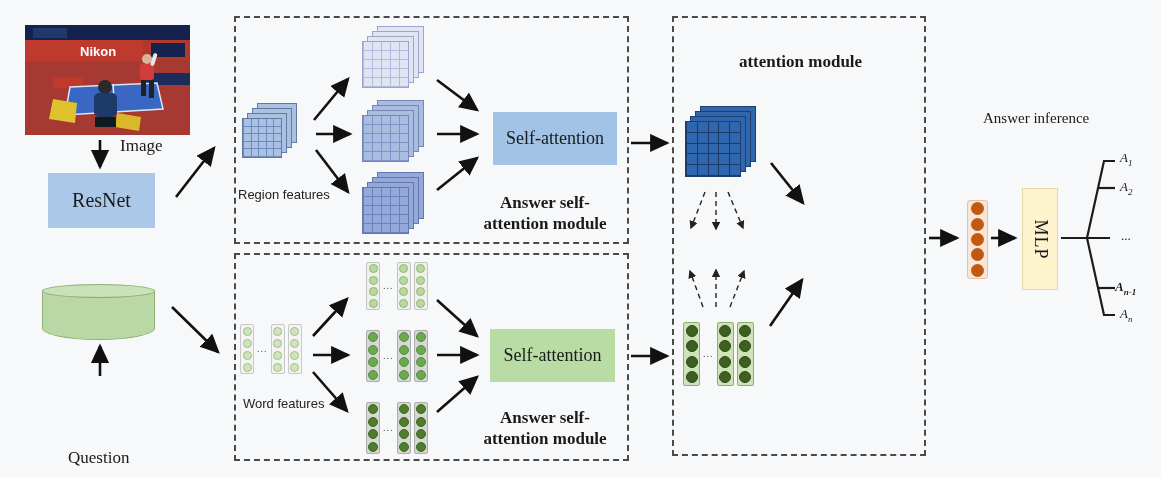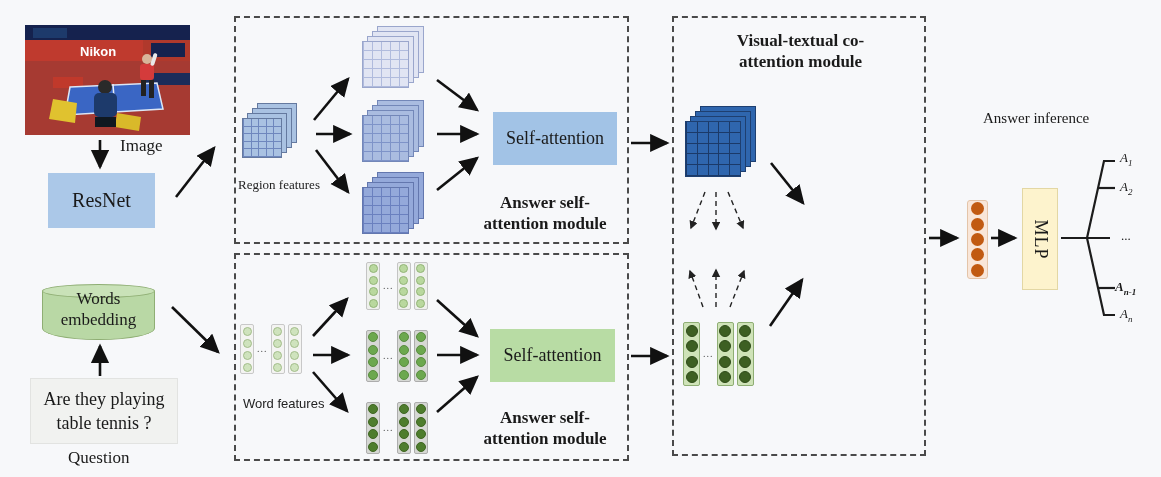--- a/index.html
+++ b/index.html
@@ -64,43 +64,33 @@
   </svg>
   <div class="abs" style="left:120px;top:136px;font-size:17px;">Image</div>
 
   <div class="abs box" style="left:48px;top:173px;width:107px;height:55px;background:#abc8e8;font-size:20px;">
     <span>ResNet</span>
   </div>
 
   <div class="abs" style="left:42px;top:284px;width:113px;height:56px;">
     <div class="cyl-body"></div>
     <div class="cyl-top"></div>
-    <div class="cyl-text">
-      <span>Words</span><br>
-      <span>embedding</span>
-    </div>
-  </div>
-
-  <div class="abs box" style="left:30px;top:378px;width:148px;height:66px;background:#f1f2f0;border:1px solid #e2e3e1;font-size:18px;line-height:24px;">
-    <span>
-      <span>Are they playing</span><br>
-      <span>table tennis ?</span>
-    </span>
-  </div>
+  </div>
+
   <div class="abs" style="left:68px;top:448px;font-size:17px;">Question</div>
 
   <div class="abs dashed-module" style="left:234px;top:16px;width:395px;height:228px;"></div>
 
   <div class="stack" style="left: 242px; top: 103px; width: 55px; height: 55px;">
       <div class="stack-layer" style="left: 15px; top: 0px; width: 40px; height: 40px; background: rgb(169, 194, 226); border: 1px solid rgb(100, 121, 159);"></div>
       <div class="stack-layer" style="left: 10px; top: 5px; width: 40px; height: 40px; background: rgb(169, 194, 226); border: 1px solid rgb(100, 121, 159);"></div>
       <div class="stack-layer" style="left: 5px; top: 10px; width: 40px; height: 40px; background: rgb(169, 194, 226); border: 1px solid rgb(100, 121, 159);"></div>
       <div class="stack-layer" style="left: 0px; top: 15px; width: 40px; height: 40px; background: repeating-linear-gradient(0deg, rgb(110, 135, 189) 0px, rgb(110, 135, 189) 1px, transparent 1px, transparent 7.6px), repeating-linear-gradient(90deg, rgb(110, 135, 189) 0px, rgb(110, 135, 189) 1px, transparent 1px, transparent 7.6px) rgb(169, 194, 226); border: 1px solid rgb(100, 121, 159);"></div>
     </div>
-  <div class="abs feat-label sans" style="left:238px;top:177px;font-family:Liberation Serif, serif;">Region features</div>
+  <div class="abs feat-label sans" style="left:238px;top:187px;">Region features</div>
 
   <div class="stack" style="left: 362px; top: 26px; width: 62px; height: 62px;">
       <div class="stack-layer" style="left: 15px; top: 0px; width: 47px; height: 47px; background: rgb(225, 229, 243); border: 1px solid rgb(154, 166, 204);"></div>
       <div class="stack-layer" style="left: 10px; top: 5px; width: 47px; height: 47px; background: rgb(225, 229, 243); border: 1px solid rgb(154, 166, 204);"></div>
       <div class="stack-layer" style="left: 5px; top: 10px; width: 47px; height: 47px; background: rgb(225, 229, 243); border: 1px solid rgb(154, 166, 204);"></div>
       <div class="stack-layer" style="left: 0px; top: 15px; width: 47px; height: 47px; background: repeating-linear-gradient(0deg, rgb(176, 187, 221) 0px, rgb(176, 187, 221) 1px, transparent 1px, transparent 9px), repeating-linear-gradient(90deg, rgb(176, 187, 221) 0px, rgb(176, 187, 221) 1px, transparent 1px, transparent 9px) rgb(225, 229, 243); border: 1px solid rgb(154, 166, 204);"></div>
     </div>
   <div class="stack" style="left: 362px; top: 100px; width: 62px; height: 62px;">
       <div class="stack-layer" style="left: 15px; top: 0px; width: 47px; height: 47px; background: rgb(170, 188, 224); border: 1px solid rgb(115, 135, 184);"></div>
       <div class="stack-layer" style="left: 10px; top: 5px; width: 47px; height: 47px; background: rgb(170, 188, 224); border: 1px solid rgb(115, 135, 184);"></div>
@@ -217,21 +207,21 @@
   </div>
 
   <div class="abs mod-title" style="left:465px;top:407px;width:160px;">
     <span>Answer self-</span><br>
     <span>attention module</span>
   </div>
 
   <div class="abs dashed-module" style="left:672px;top:16px;width:254px;height:440px;"></div>
 
   <div class="abs mod-title" style="left:708px;top:30px;width:185px;">
-    <span>Visual-textual co-</span><br>
+    <br>
     <span>attention module</span>
   </div>
 
   <div class="stack" style="left: 685px; top: 106px; width: 71px; height: 71px;">
       <div class="stack-layer" style="left: 15px; top: 0px; width: 56px; height: 56px; background: rgb(47, 102, 174); border: 1px solid rgb(30, 63, 112);"></div>
       <div class="stack-layer" style="left: 10px; top: 5px; width: 56px; height: 56px; background: rgb(47, 102, 174); border: 1px solid rgb(30, 63, 112);"></div>
       <div class="stack-layer" style="left: 5px; top: 10px; width: 56px; height: 56px; background: rgb(47, 102, 174); border: 1px solid rgb(30, 63, 112);"></div>
       <div class="stack-layer" style="left: 0px; top: 15px; width: 56px; height: 56px; background: repeating-linear-gradient(0deg, rgb(27, 58, 105) 0px, rgb(27, 58, 105) 1px, transparent 1px, transparent 10.8px), repeating-linear-gradient(90deg, rgb(27, 58, 105) 0px, rgb(27, 58, 105) 1px, transparent 1px, transparent 10.8px) rgb(47, 102, 174); border: 1px solid rgb(30, 63, 112);"></div>
     </div>
 

